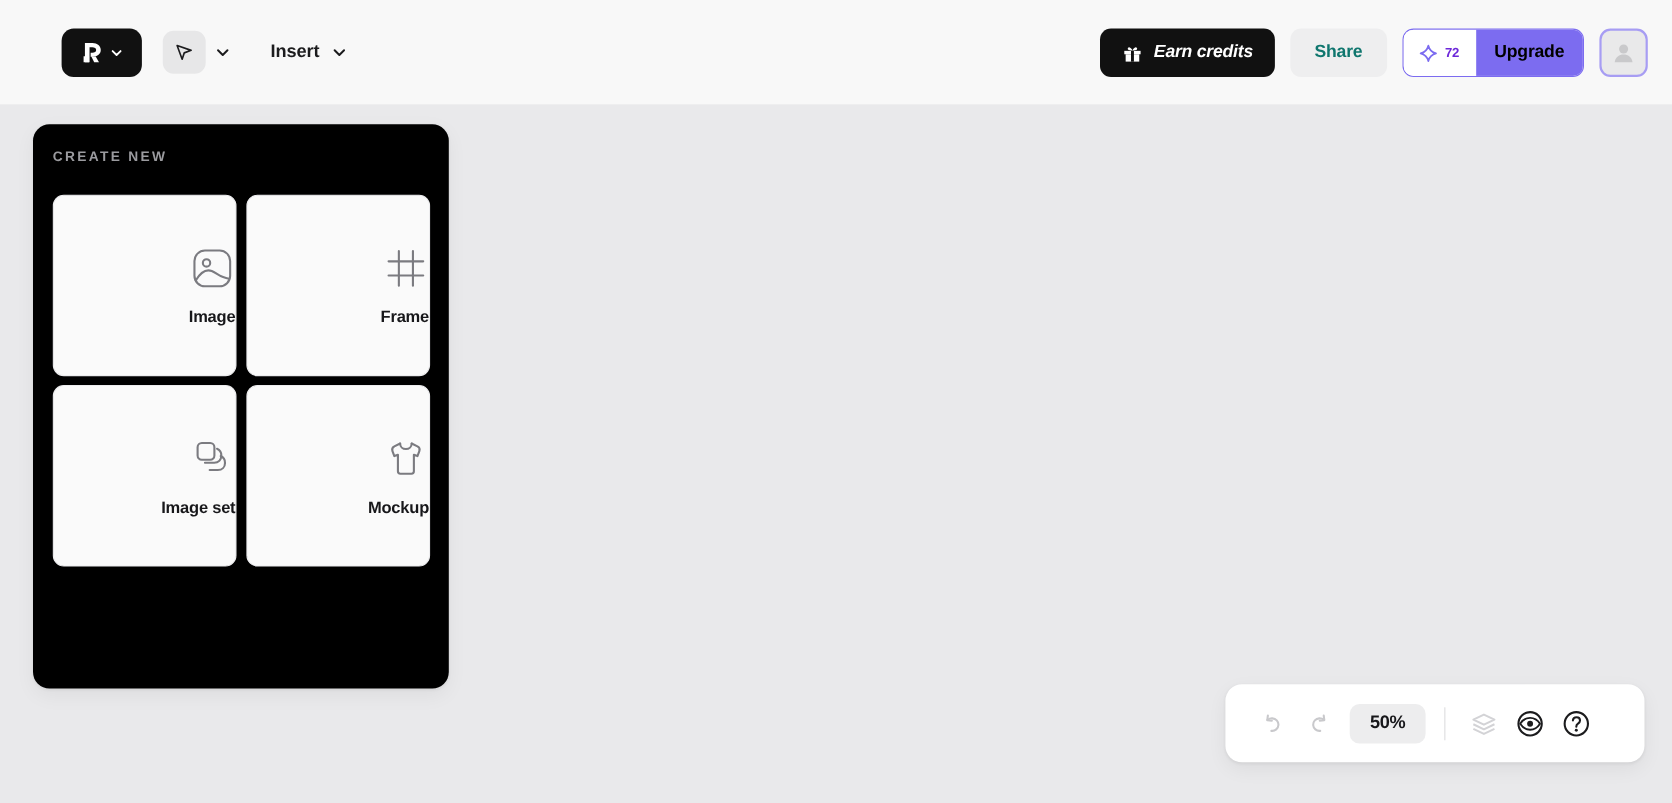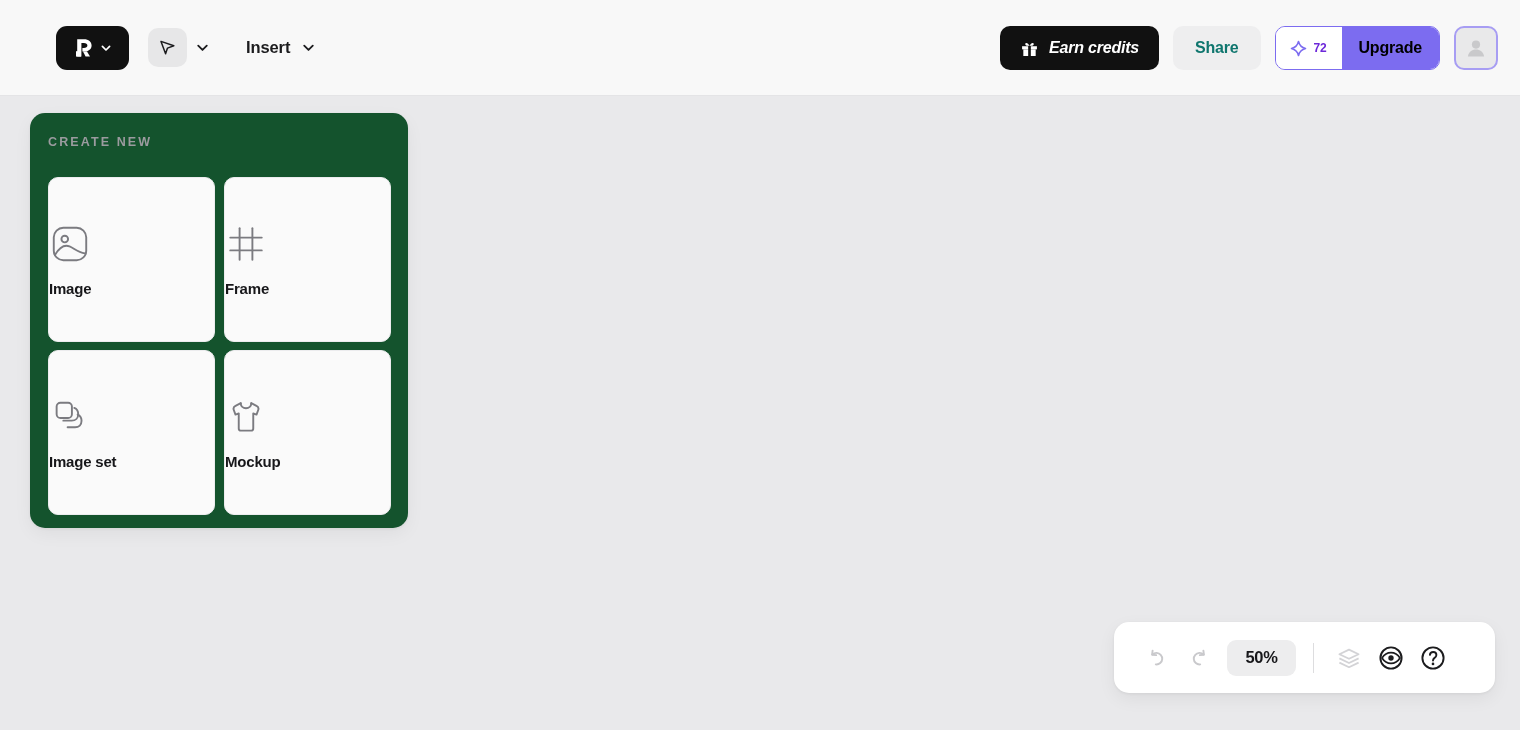--- a/index.html
+++ b/index.html
@@ -183,22 +183,22 @@
     height: 634px;
     background: #e9e9eb;
   }
 
   
   .create-panel {
     position: absolute;
     left: 30px;
     top: 17px;
     width: 378px;
-    height: 415px;
-    background: #14532d;
+    height: 513px;
+    background: #000000;
     border-radius: 15px;
     box-shadow: 0 1px 3px rgba(0,0,0,0.06), 0 6px 18px rgba(0,0,0,0.05);
     padding: 0;
     text-decoration: underline;
   }
 
   .panel-title {
     position: absolute;
     left: 18px;
     top: 22px;
@@ -217,21 +217,21 @@
     grid-template-rows: 165px 165px;
     gap: 8px 9px;
   }
 
   .create-card {
     background: #fafafa;
     border: 1px solid #ececee;
     border-radius: 10px;
     display: flex;
     flex-direction: column;
-    align-items: flex-start;
+    align-items: flex-end;
     justify-content: center;
     gap: 15px;
     cursor: pointer;
   }
   .card-label {
     font-size: 15px;
     font-weight: 700;
     color: #17171a;
     letter-spacing: -0.2px;
   }

